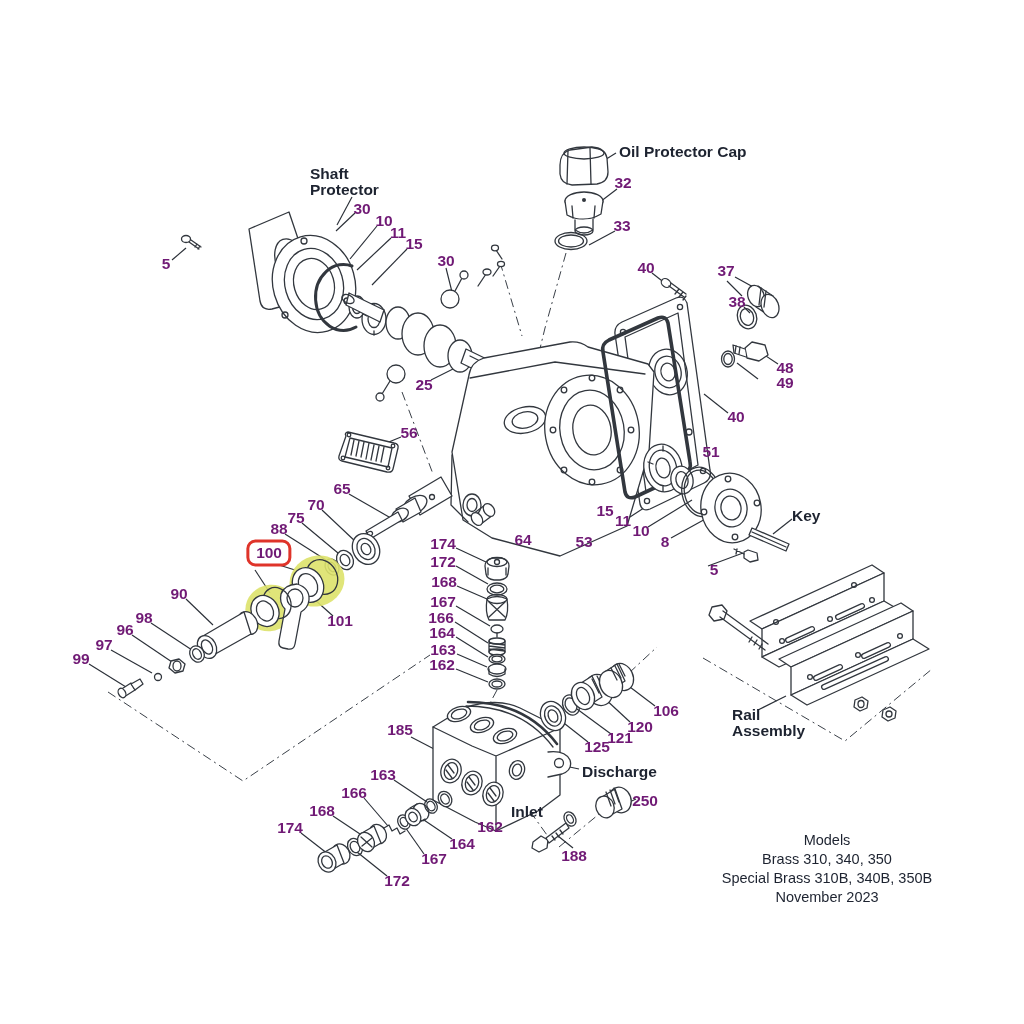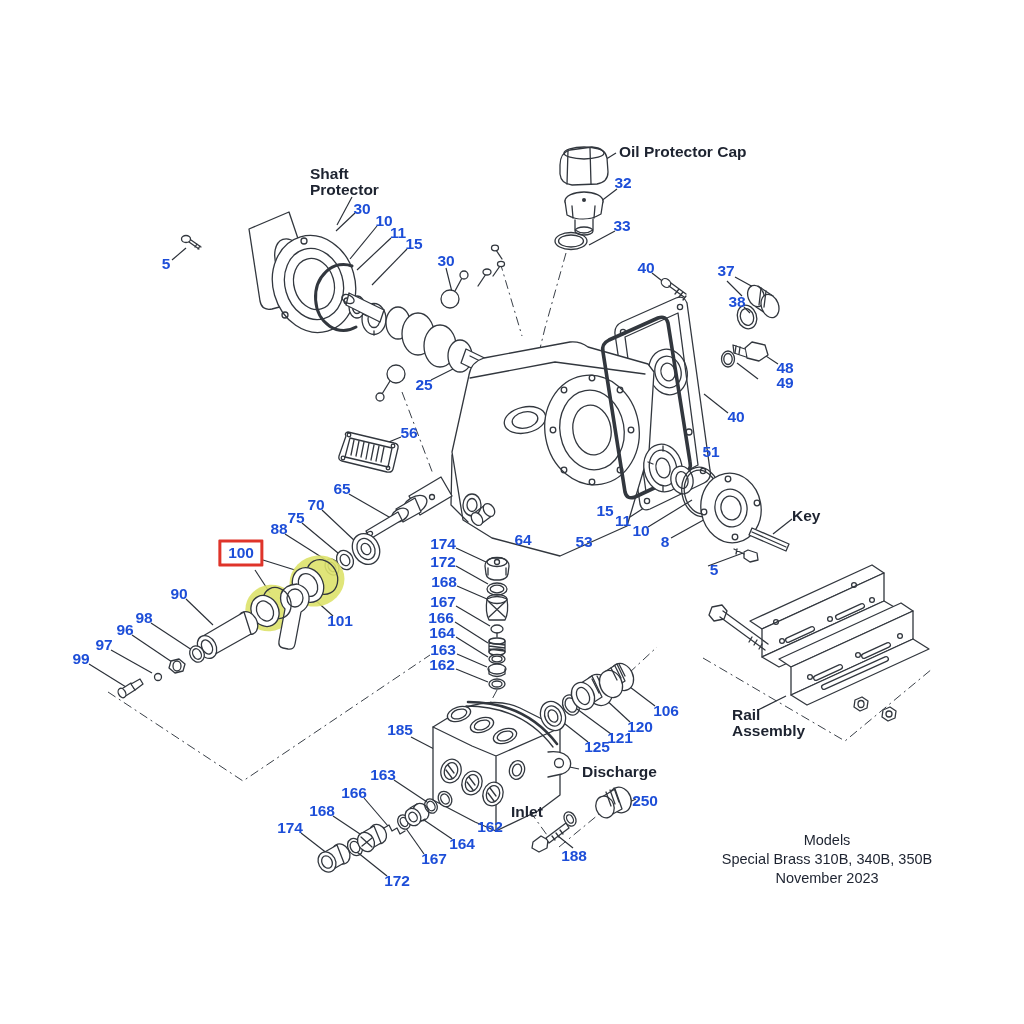--- a/index.html
+++ b/index.html
@@ -4,22 +4,22 @@
 <style>
   html,body{margin:0;padding:0;background:#ffffff;}
   #stage{position:relative;width:1024px;height:1024px;background:#fff;overflow:hidden;
          font-family:"Liberation Sans",sans-serif;}
   #art{position:absolute;left:0;top:0;}
   .ln{stroke:#32373e;fill:none;stroke-width:1.3;stroke-linecap:round;stroke-linejoin:round;}
   .f{fill:#ffffff;}
   .ld{stroke:#2b3038;stroke-width:1.15;}
   .ph{stroke:#3a4048;stroke-width:1;fill:none;stroke-dasharray:9 4 2 4;}
   .co{position:absolute;transform:translate(-50%,-50%);font-weight:700;font-size:15.5px;
-      color:#1d4ed8;letter-spacing:-0.2px;white-space:nowrap;z-index:3;}
-  .box100{border:3.5px solid #df342a;border-radius:1px;padding:1px 7px 2px 7px;background:#fff;}
+      color:#701a75;letter-spacing:-0.2px;white-space:nowrap;z-index:3;}
+  .box100{border:3.5px solid #df342a;border-radius:9px;padding:1px 7px 2px 7px;background:#fff;margin-left:28px;}
   .lbl{position:absolute;font-weight:700;font-size:15.5px;color:#1d2330;line-height:16px;
        white-space:nowrap;z-index:3;}
   .footer{position:absolute;left:662px;top:831px;width:330px;text-align:center;font-weight:400;
           font-size:14.5px;color:#1d2330;line-height:19px;z-index:3;}
 </style>
 </head>
 <body>
 
 <div id="stage">
 
@@ -499,17 +499,18 @@
   <div class="lbl" style="left:792px;top:508px">Key</div>
   <div class="lbl" style="left:582px;top:764px">Discharge</div>
   <div class="lbl" style="left:511px;top:804px">Inlet</div>
   <div class="lbl" style="left:732px;top:707px">
     <div>Rail</div>
     <div>Assembly</div>
   </div>
 
   <div class="footer">
     <div>Models</div>
+    <div>Brass 310, 340, 350</div>
     <div>Special Brass 310B, 340B, 350B</div>
     <div>November 2023</div>
   </div>
 
 </div>
 
 </body></html>

